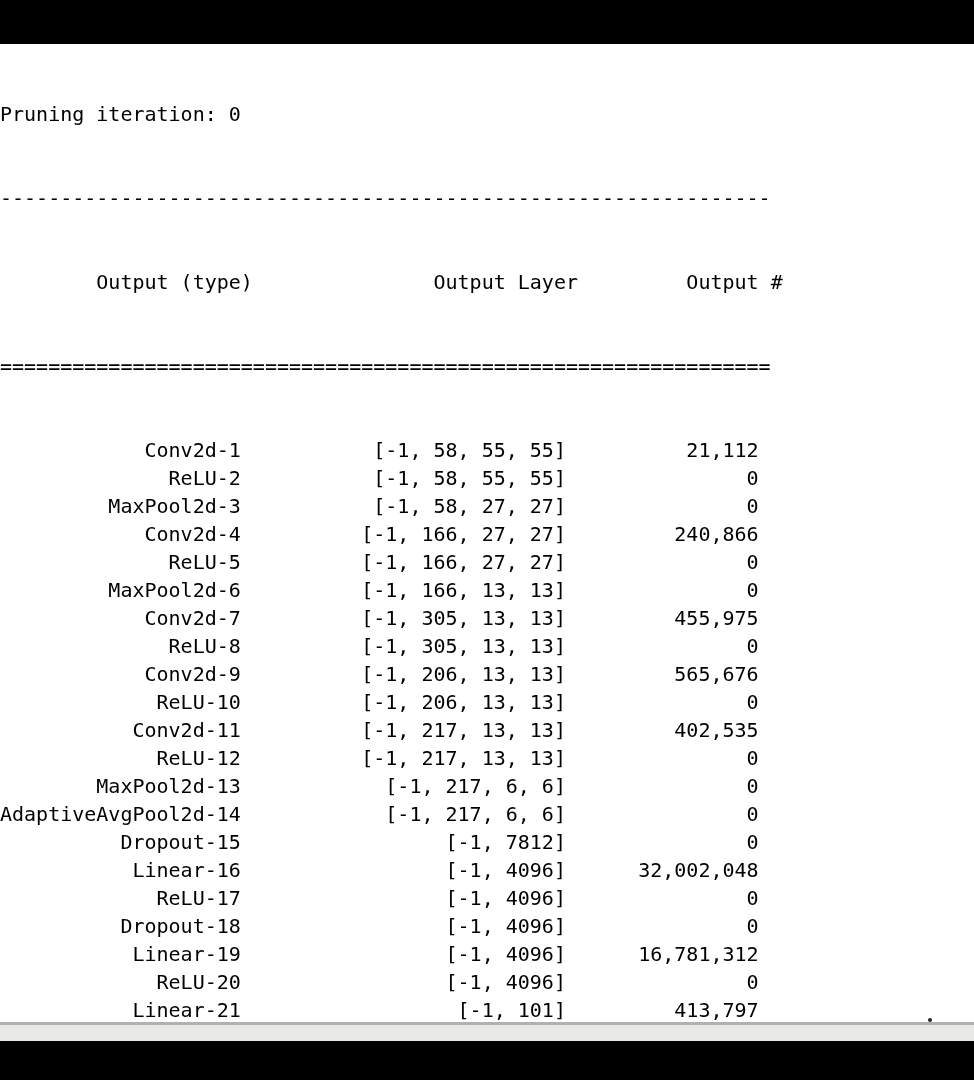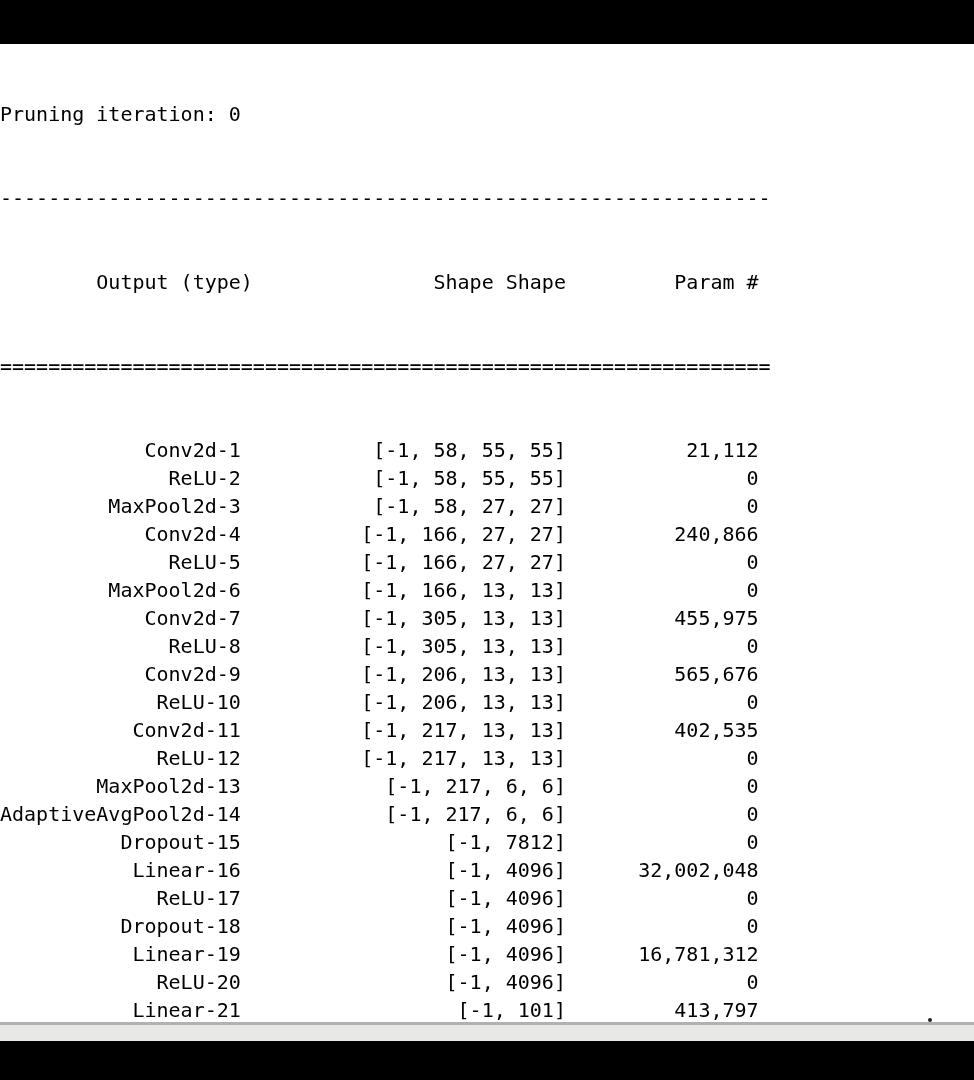--- a/index.html
+++ b/index.html
@@ -49,21 +49,21 @@
   }
 </style>
 </head>
 <body>
 
 <div class="top-bar"></div>
 
 <div class="terminal">
   <div class="line">Pruning iteration: 0</div>
   <div class="line">----------------------------------------------------------------</div>
-  <div class="line" id="header-line"><span>        Output (type)</span><span>               Shape Shape</span><span>         Param #</span></div>
+  <div class="line" id="header-line"><span>        Output (type)</span><span>               Output Layer</span><span>         Output #</span></div>
   <div class="line">================================================================</div>
   <div id="table-body"><div class="line"><span>            Conv2d-1</span><span>           [-1, 58, 55, 55]</span><span>          21,112</span></div><div class="line"><span>              ReLU-2</span><span>           [-1, 58, 55, 55]</span><span>               0</span></div><div class="line"><span>         MaxPool2d-3</span><span>           [-1, 58, 27, 27]</span><span>               0</span></div><div class="line"><span>            Conv2d-4</span><span>          [-1, 166, 27, 27]</span><span>         240,866</span></div><div class="line"><span>              ReLU-5</span><span>          [-1, 166, 27, 27]</span><span>               0</span></div><div class="line"><span>         MaxPool2d-6</span><span>          [-1, 166, 13, 13]</span><span>               0</span></div><div class="line"><span>            Conv2d-7</span><span>          [-1, 305, 13, 13]</span><span>         455,975</span></div><div class="line"><span>              ReLU-8</span><span>          [-1, 305, 13, 13]</span><span>               0</span></div><div class="line"><span>            Conv2d-9</span><span>          [-1, 206, 13, 13]</span><span>         565,676</span></div><div class="line"><span>             ReLU-10</span><span>          [-1, 206, 13, 13]</span><span>               0</span></div><div class="line"><span>           Conv2d-11</span><span>          [-1, 217, 13, 13]</span><span>         402,535</span></div><div class="line"><span>             ReLU-12</span><span>          [-1, 217, 13, 13]</span><span>               0</span></div><div class="line"><span>        MaxPool2d-13</span><span>            [-1, 217, 6, 6]</span><span>               0</span></div><div class="line"><span>AdaptiveAvgPool2d-14</span><span>            [-1, 217, 6, 6]</span><span>               0</span></div><div class="line"><span>          Dropout-15</span><span>                 [-1, 7812]</span><span>               0</span></div><div class="line"><span>           Linear-16</span><span>                 [-1, 4096]</span><span>      32,002,048</span></div><div class="line"><span>             ReLU-17</span><span>                 [-1, 4096]</span><span>               0</span></div><div class="line"><span>          Dropout-18</span><span>                 [-1, 4096]</span><span>               0</span></div><div class="line"><span>           Linear-19</span><span>                 [-1, 4096]</span><span>      16,781,312</span></div><div class="line"><span>             ReLU-20</span><span>                 [-1, 4096]</span><span>               0</span></div><div class="line"><span>           Linear-21</span><span>                  [-1, 101]</span><span>         413,797</span></div></div>
   
   
   
   
   
   
   
   

